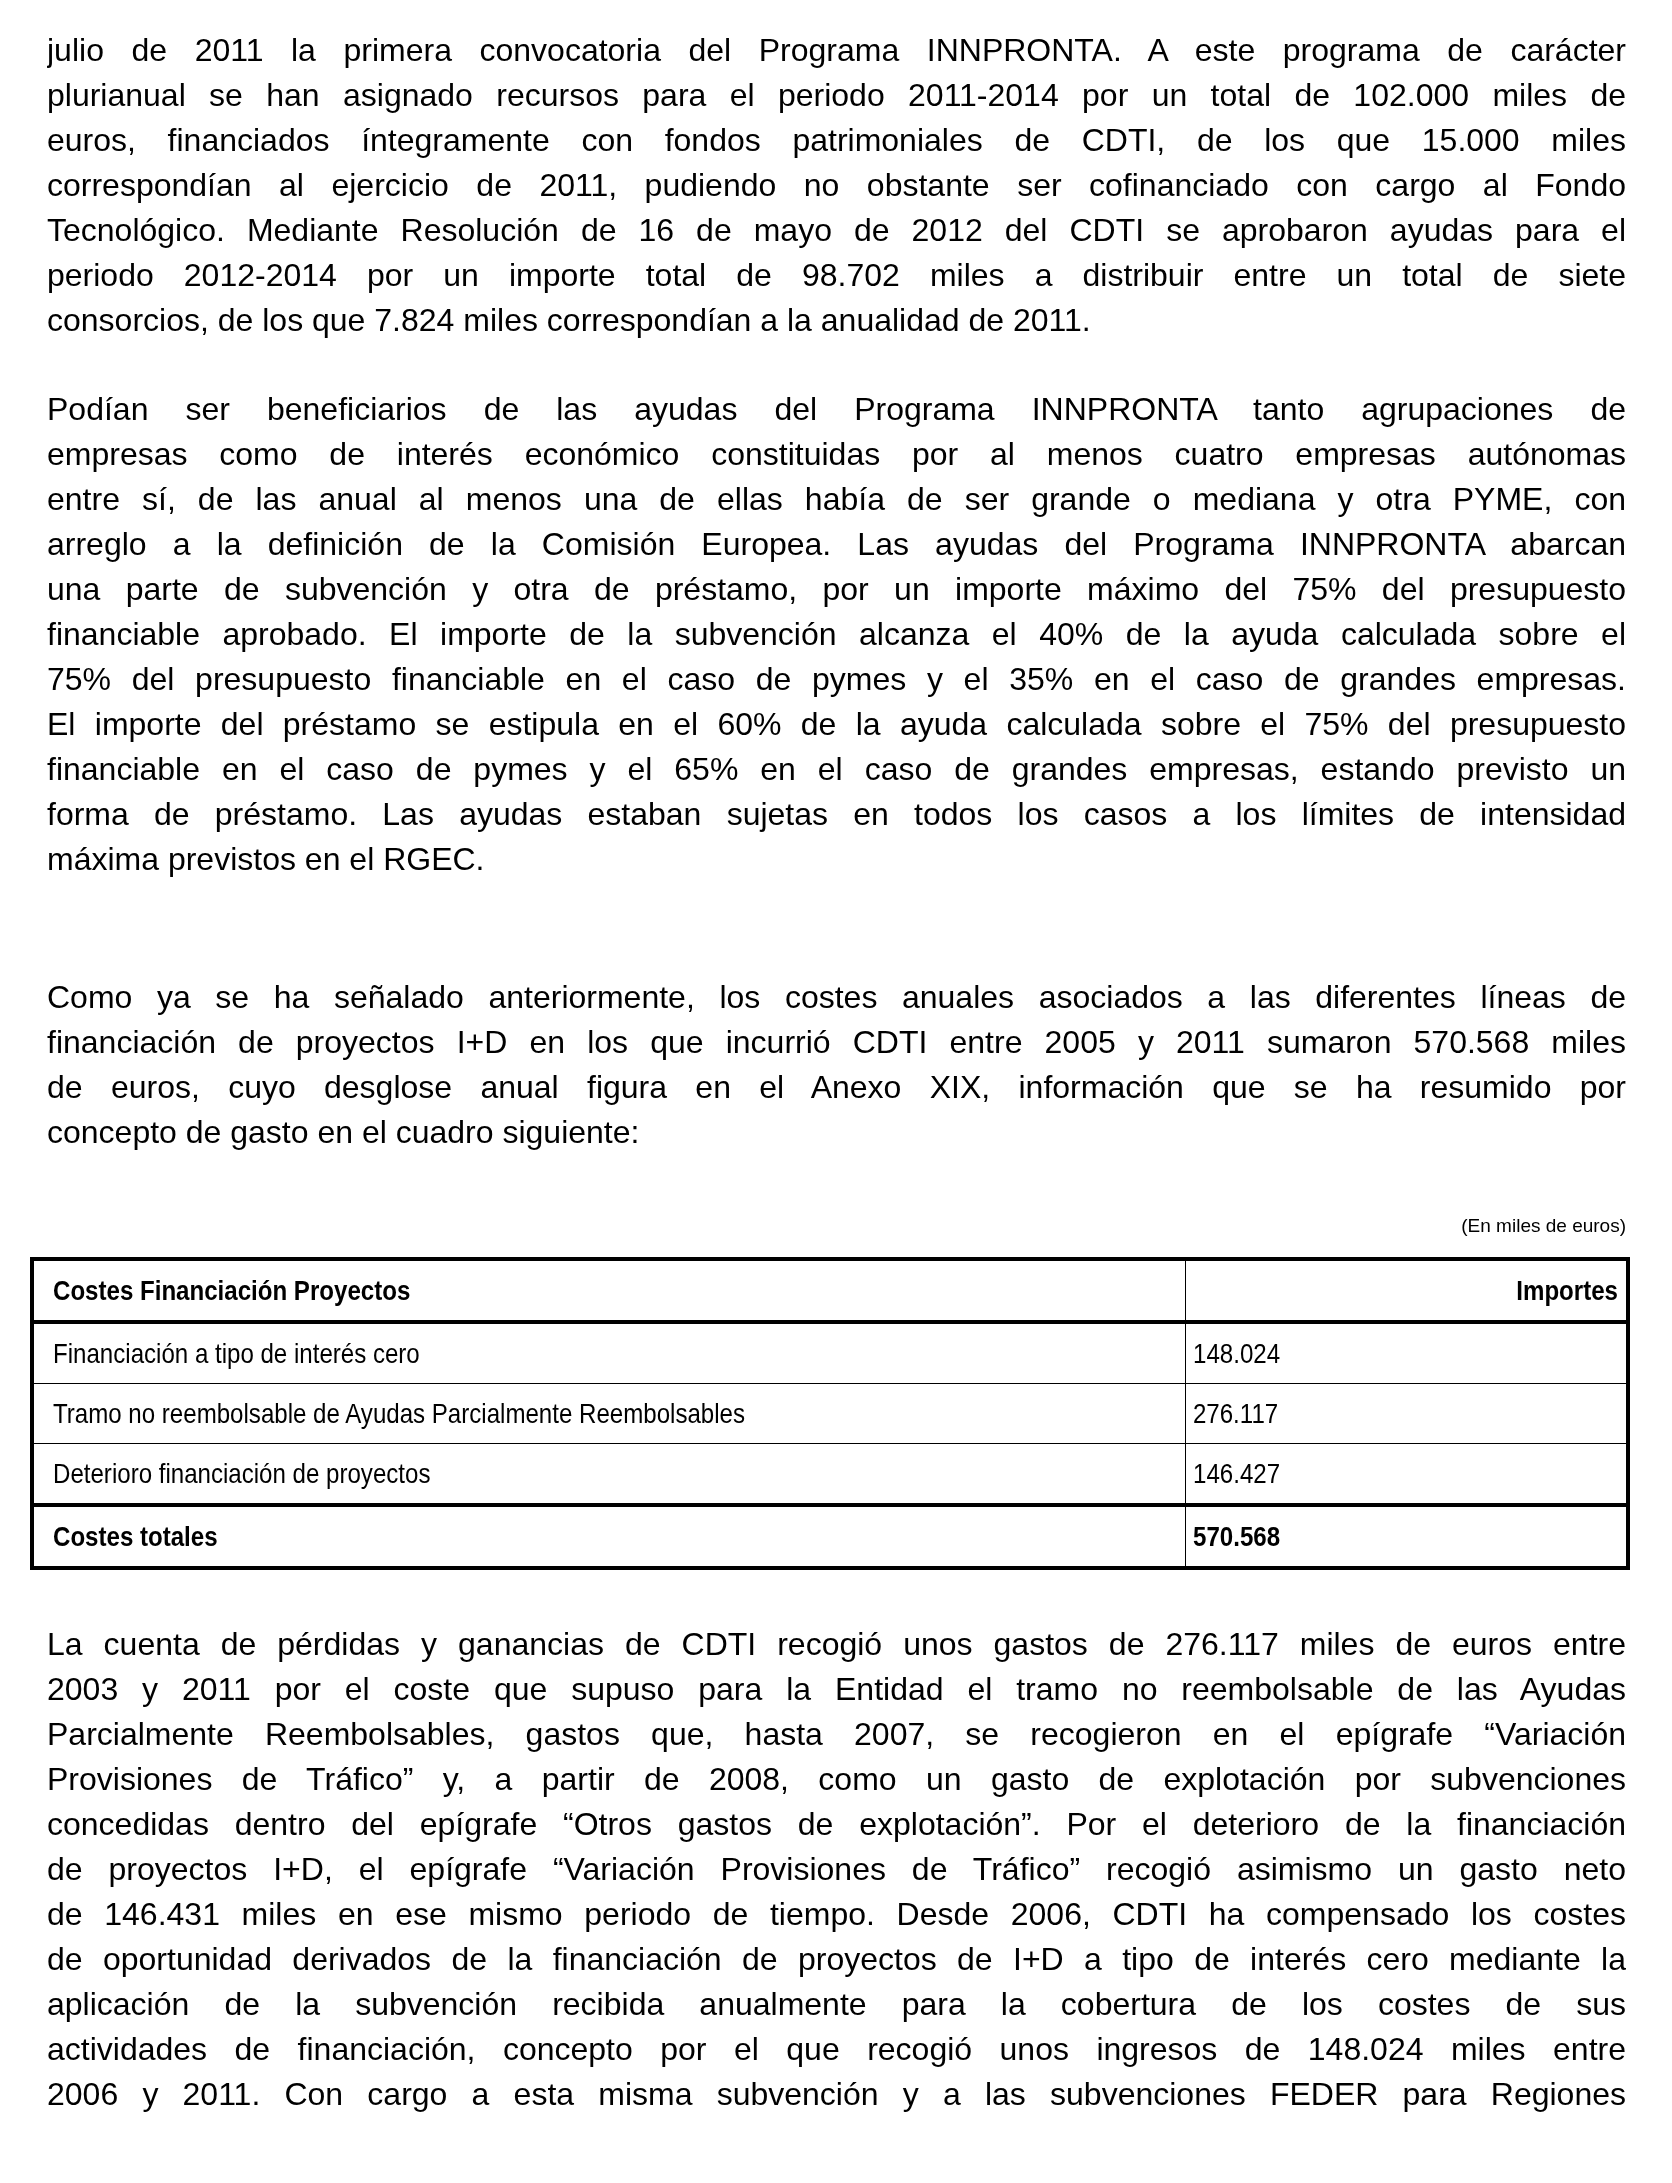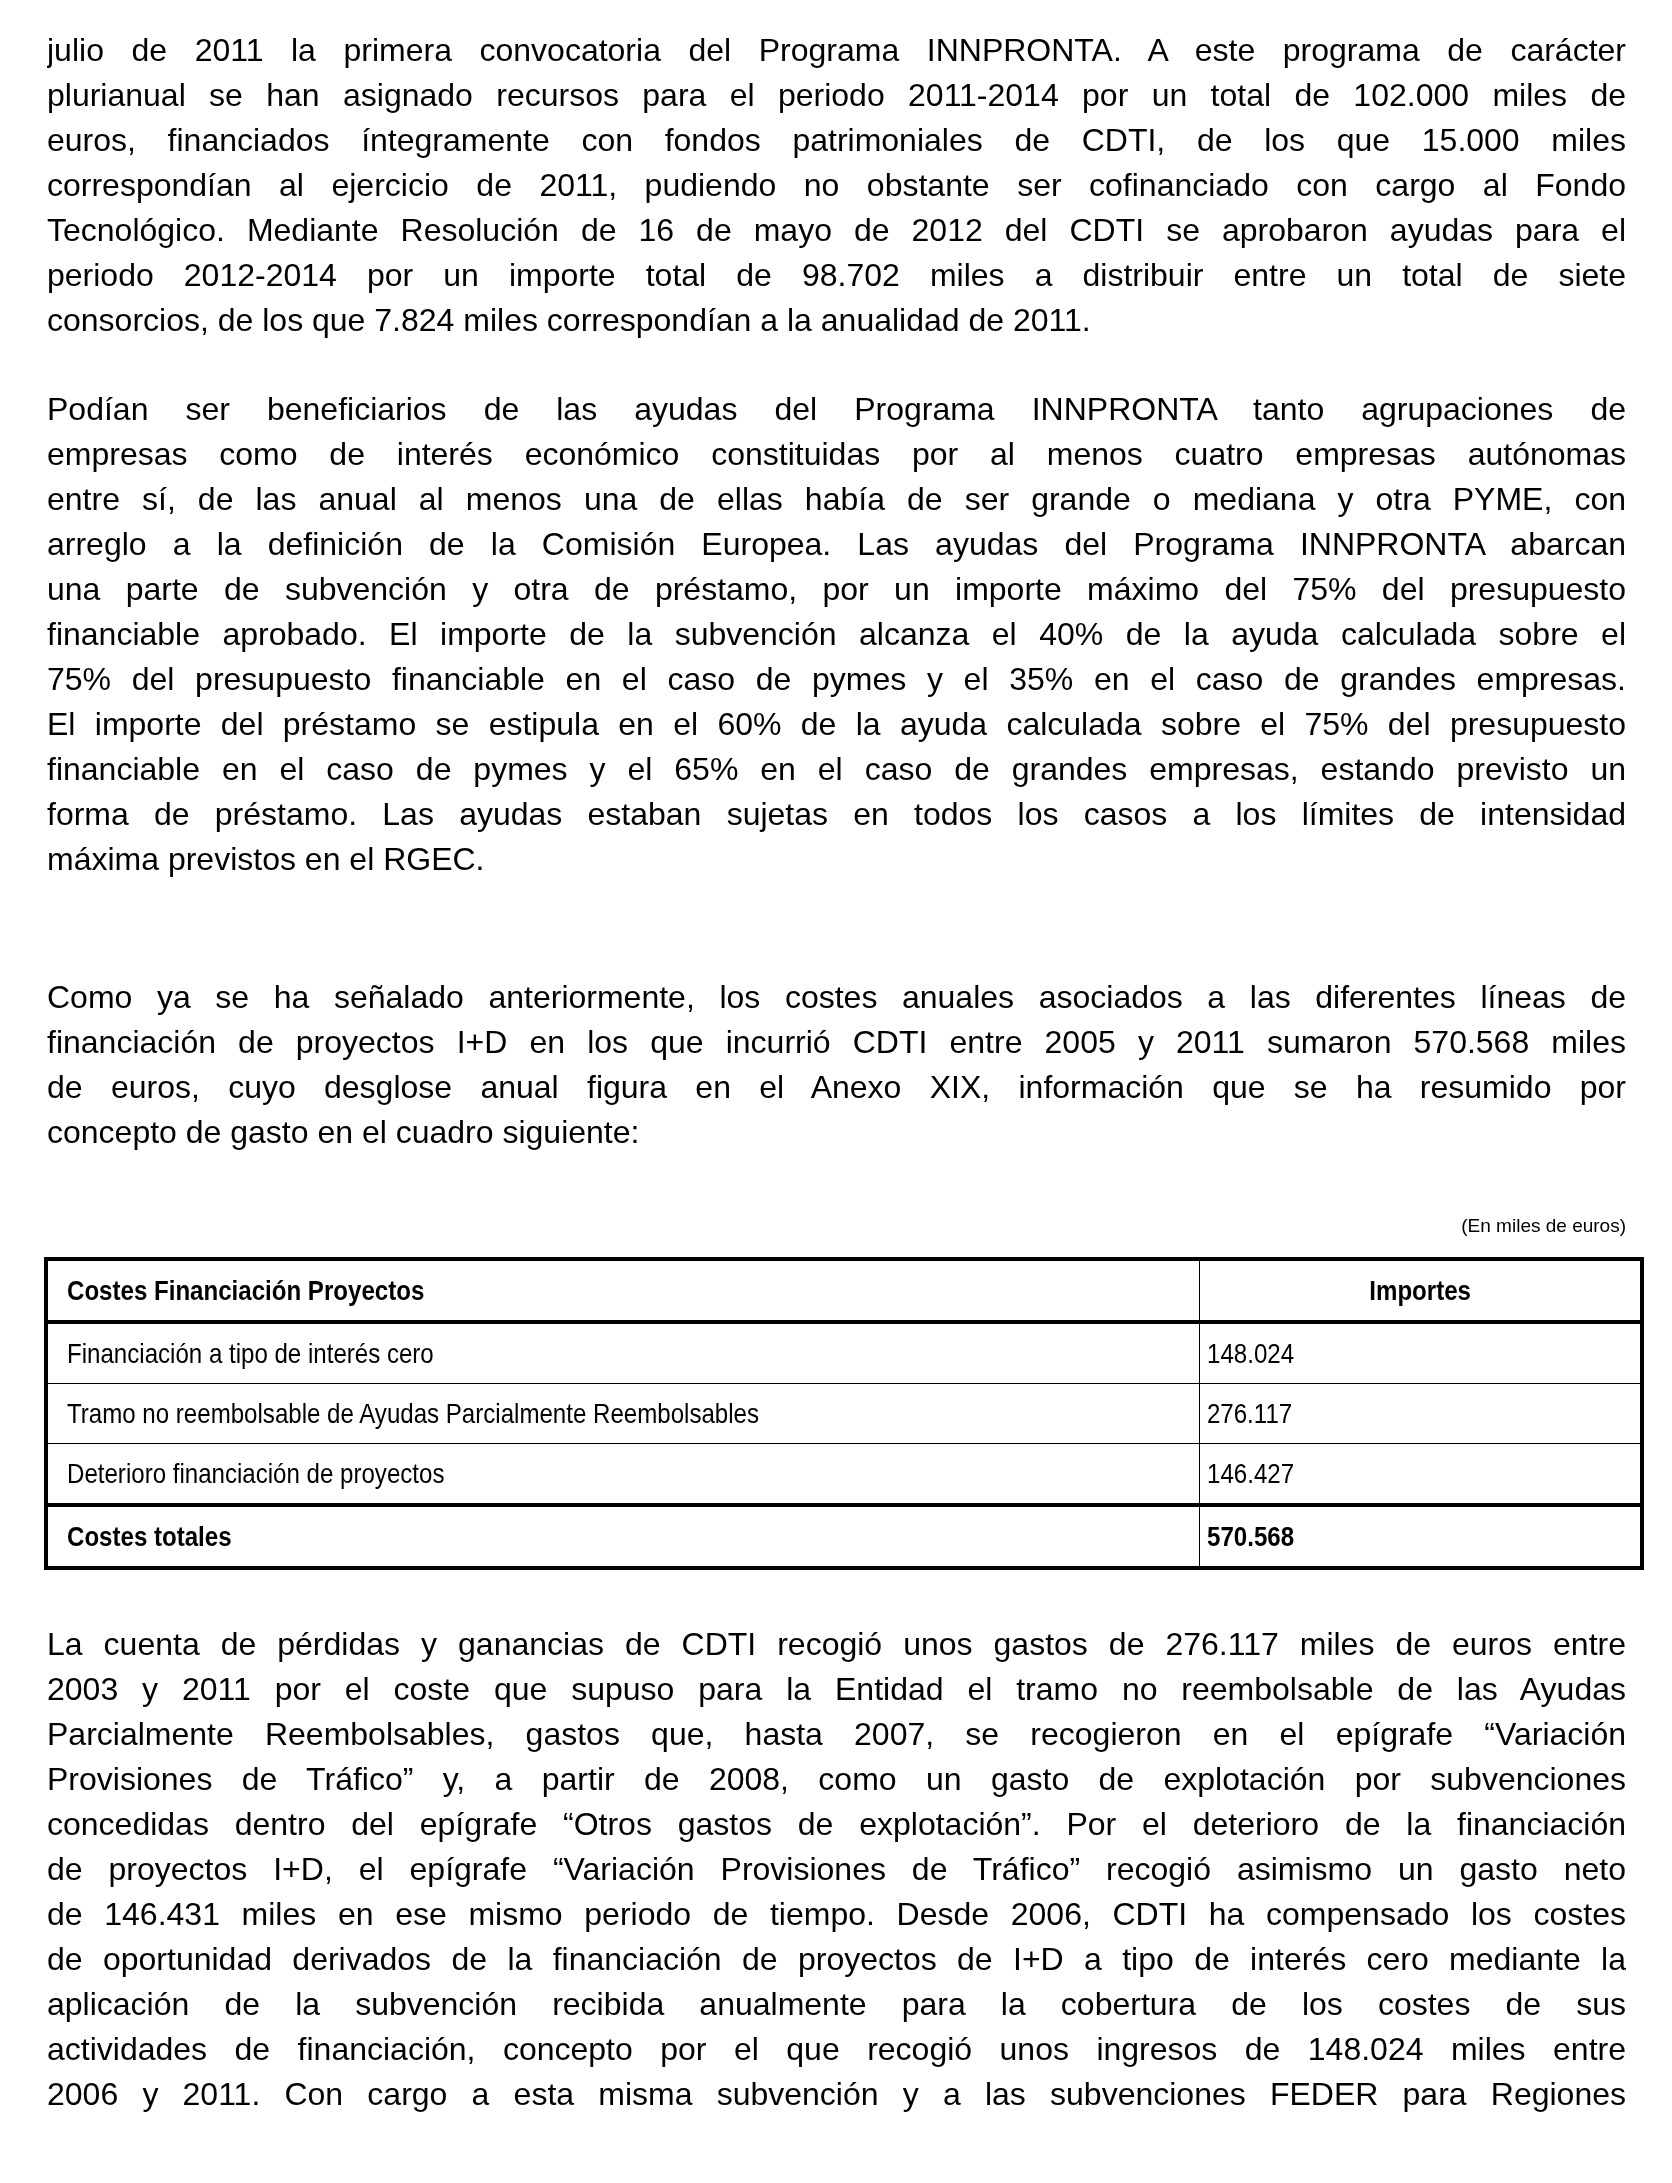--- a/index.html
+++ b/index.html
@@ -7,26 +7,26 @@
          font-family: "Liberation Sans", sans-serif; color: #000; }
   .para { position: absolute; left: 47px; width: 1579px; }
   .line { height: 45px; line-height: 45px; font-size: 32px; white-space: nowrap;
           text-align: justify; text-align-last: justify; overflow: hidden; }
   .line.last { text-align-last: left; }
   #p1 { top: 28px; }
   #p2 { top: 387px; }
   #p3 { top: 975px; }
   #p4 { top: 1622px; }
   .unit-note { position: absolute; right: 46px; top: 1207px; font-size: 19px; line-height: 38px; }
-  table.costs { position: absolute; left: 44px; top: 1257px; width: 1600px; border-collapse: collapse;
+  table.costs { position: absolute; left: 30px; top: 1257px; width: 1600px; border-collapse: collapse;
                 font-size: 28px; }
   table.costs td, table.costs th { border: 1.6px solid #000; height: 59px; padding: 0 0 0 19px; vertical-align: middle; }
   table.costs th { font-weight: bold; text-align: left; }
   table.costs .amount { text-align: left; padding-left: 0; width: 440px; }
-  table.costs th.amount { text-align: center; }
+  table.costs th.amount { text-align: right; }
   table.costs { border: 4.7px solid #000; }
   table.costs thead tr th { border-bottom: 4.7px solid #000; }
   table.costs tr.total td { border-top: 4.7px solid #000; font-weight: bold; }
   .label-cell span, .amount span { display: inline-block; transform: scaleX(0.86); transform-origin: left center; }
   .amount span { transform-origin: center center; }
 </style>
 </head>
 <body>
 
 <div class="para" id="p1">

